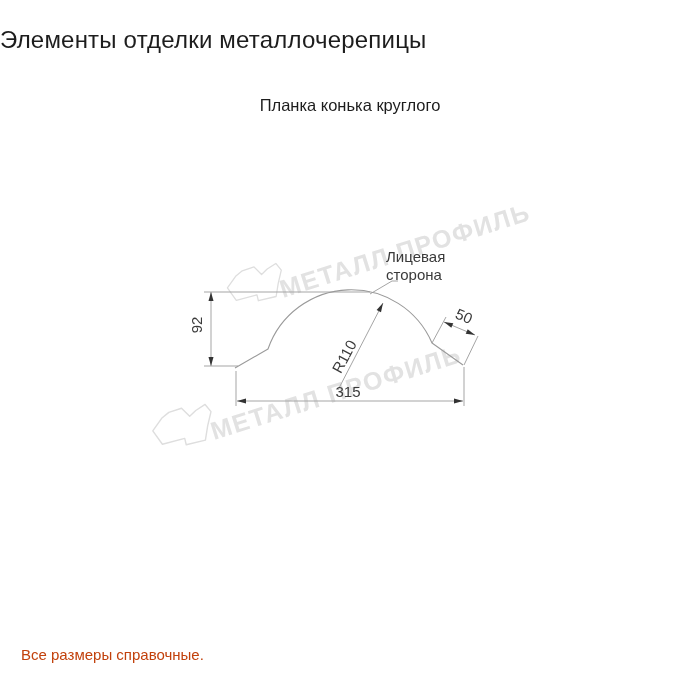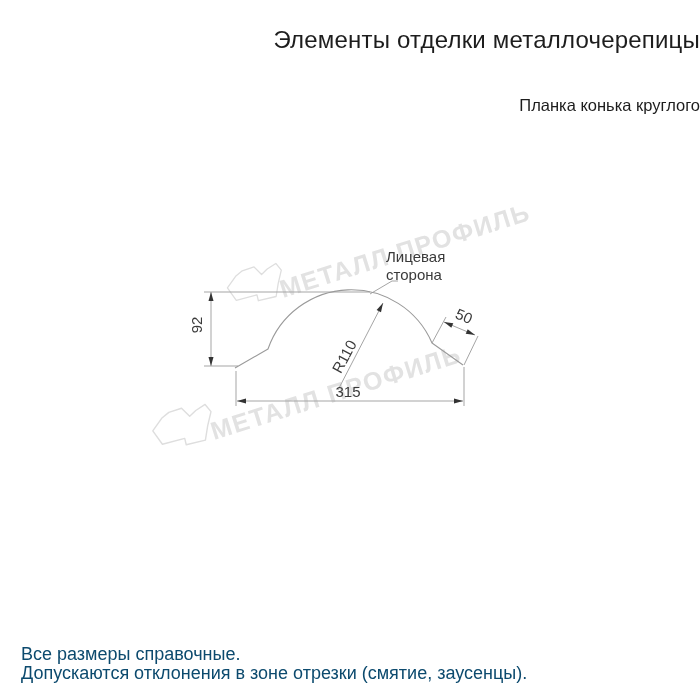--- a/index.html
+++ b/index.html
@@ -1,29 +1,29 @@
 <!DOCTYPE html>
 <html><head>
 <meta charset="utf-8">
 <style>
   html,body{margin:0;padding:0;background:#fff;}
   .page{
     position:relative;width:700px;height:700px;background:#ffffff;overflow:hidden;
     font-family:"Liberation Sans", sans-serif;color:#1d1d1d;
   }
   .title{
-    position:absolute;top:26px;left:0;width:700px;text-align:right;
+    position:absolute;top:26px;left:0;width:700px;text-align:left;
     font-size:24px;font-weight:400;letter-spacing:.2px;color:#1d1d1d;
   }
   .subtitle{
-    position:absolute;top:97px;left:0;width:700px;text-align:right;
+    position:absolute;top:97px;left:0;width:700px;text-align:center;
     font-size:16.5px;line-height:17.5px;font-weight:400;color:#1d1d1d;
   }
   .footer{
-    position:absolute;left:21px;top:645px;font-size:18px;line-height:19px;color:#0c4a6e;
+    position:absolute;left:21px;top:645px;font-size:15px;line-height:19px;color:#c2410c;
   }
   svg{position:absolute;left:0;top:0;}
   .wm-text{
     font-family:"Liberation Sans", sans-serif;font-weight:700;font-size:25px;
     letter-spacing:1.5px;fill:#e2e2e2;
   }
   .wm-logo{fill:none;stroke:#dedede;stroke-width:1.3;stroke-linejoin:round;}
   .lines{fill:none;stroke:#a5a5a5;stroke-width:1;}
   .profile{fill:none;stroke:#9a9a9a;stroke-width:1.1;stroke-linejoin:round;}
   .arrow{fill:#333333;stroke:none;}
@@ -80,16 +80,15 @@
     <text class="dimtext" transform="translate(202 325) rotate(-90)" text-anchor="middle">92</text>
     <text class="dimtext" x="348" y="397" text-anchor="middle">315</text>
     <text class="dimtext" transform="translate(462 321) rotate(23)" text-anchor="middle">50</text>
     <text class="dimtext" transform="translate(349 359) rotate(-62)" text-anchor="middle">R110</text>
     <text class="dimtext" x="386" y="262">Лицевая</text>
     <text class="dimtext" x="386" y="280">сторона</text>
   </svg>
 
   <div class="footer">
     <div>Все размеры справочные.</div>
-    <div>Допускаются отклонения в зоне отрезки (смятие, заусенцы).</div>
   </div>
 
 </div>
 
 </body></html>

